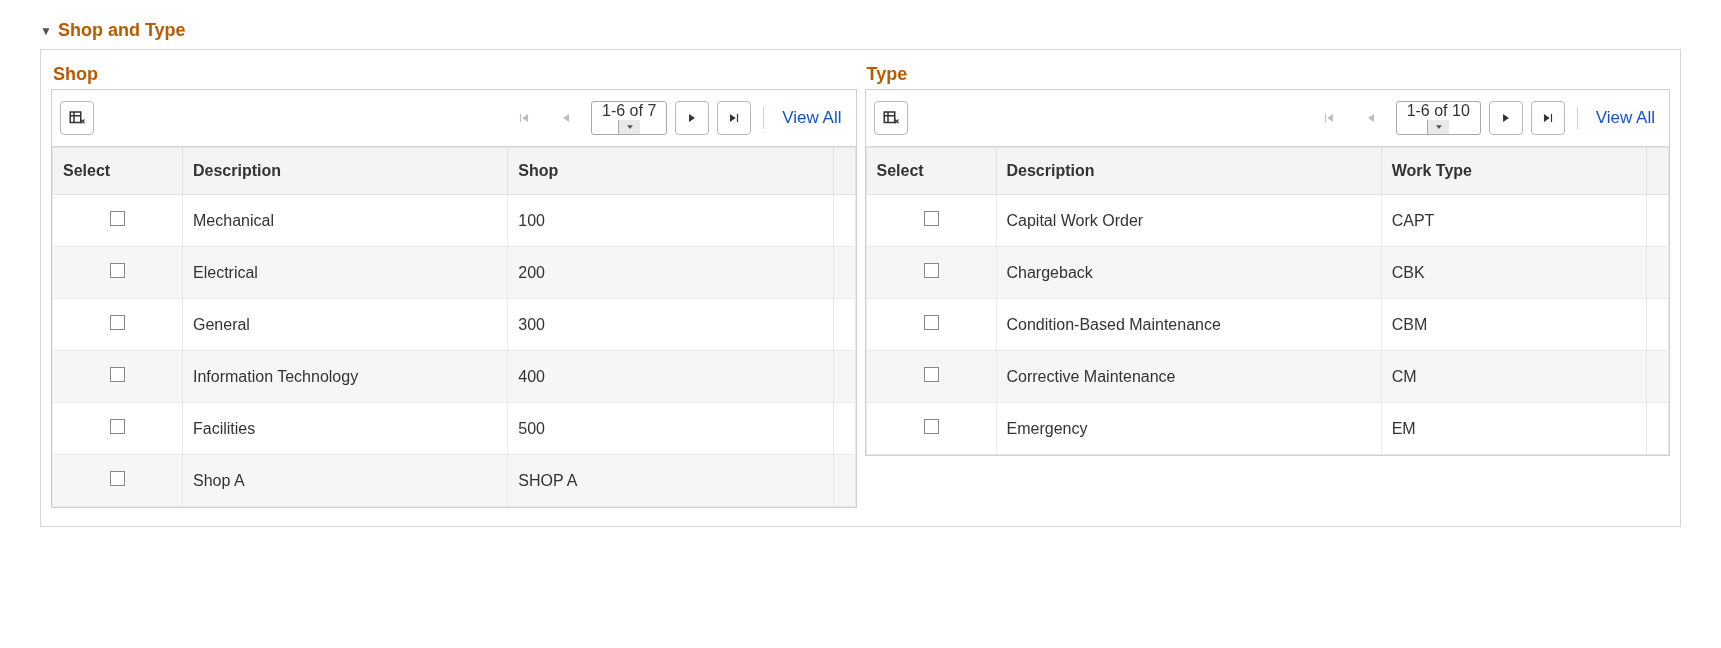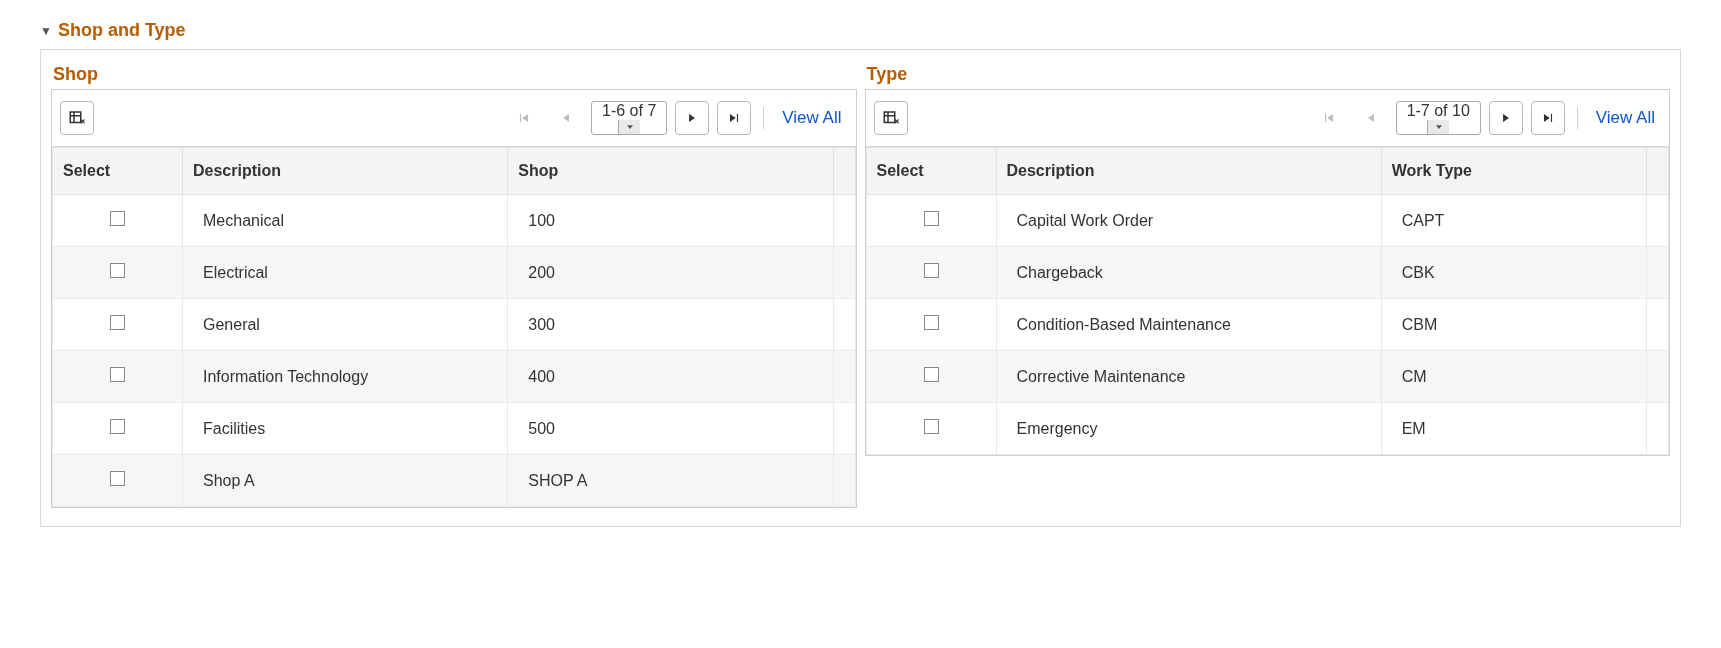--- a/index.html
+++ b/index.html
@@ -120,21 +120,21 @@
   table.datagrid th {
     text-align: left;
     font-weight: bold;
     font-size: 16px;
     background: #f4f4f4;
     border: 1px solid #e2e2e2;
     padding: 14px 10px;
   }
   table.datagrid td {
     border: 1px solid #e9e9e9;
-    padding: 16px 20px;
+    padding: 16px 10px;
     font-size: 16px;
     color: #333;
   }
   table.datagrid tbody tr:nth-child(even) td {
     background: #f6f6f6;
   }
   .col-select { width: 130px; text-align: center; }
   .col-tail { width: 22px; }
   .chk {
     width: 15px;
@@ -277,21 +277,21 @@
                 <rect x="5" y="5" width="2" height="14"></rect>
                 <polygon points="19,5 9,12 19,19"></polygon>
               </svg>
           </span>
           <span class="iconbtn disabled">
             <svg viewBox="0 0 24 24" fill="currentColor">
                 <polygon points="17,5 7,12 17,19"></polygon>
               </svg>
           </span>
           <span class="range-select">
-            <span class="range-text">1-7 of 10</span>
+            <span class="range-text">1-6 of 10</span>
             <span class="dd">
               <svg width="10" height="10" viewBox="0 0 24 24" fill="currentColor">
                   <polygon points="5,8 19,8 12,17"></polygon>
                 </svg>
             </span>
           </span>
           <span class="iconbtn">
             <svg viewBox="0 0 24 24" fill="currentColor">
                 <polygon points="7,5 17,12 7,19"></polygon>
               </svg>

